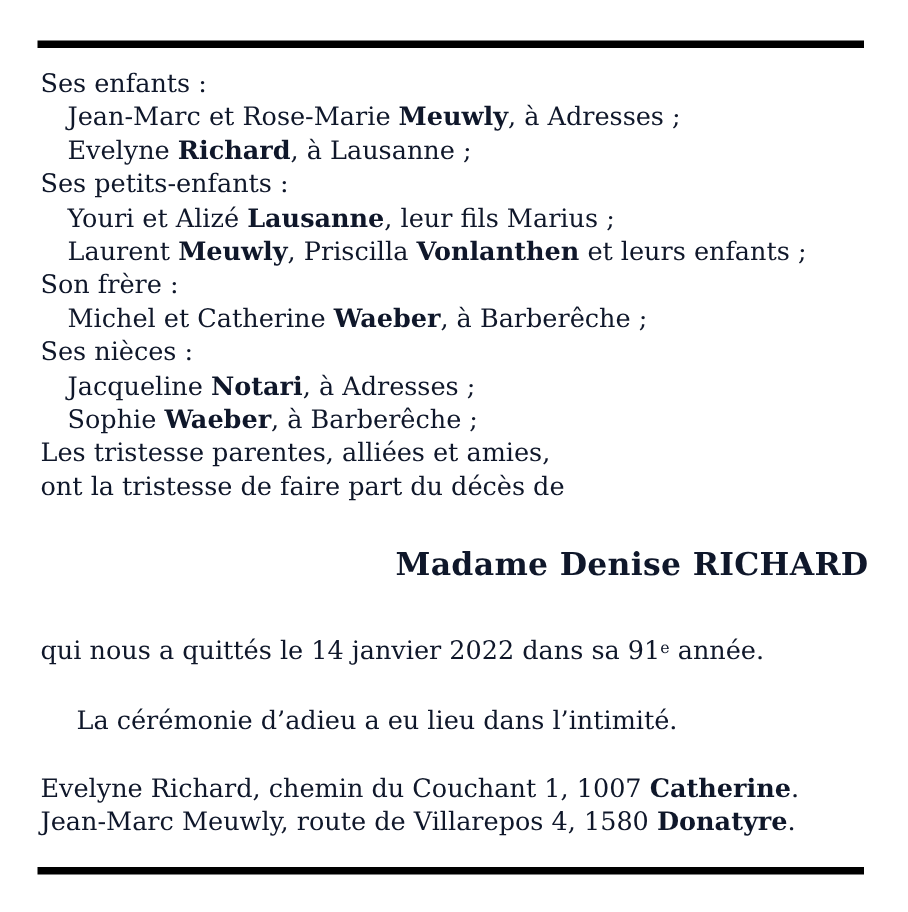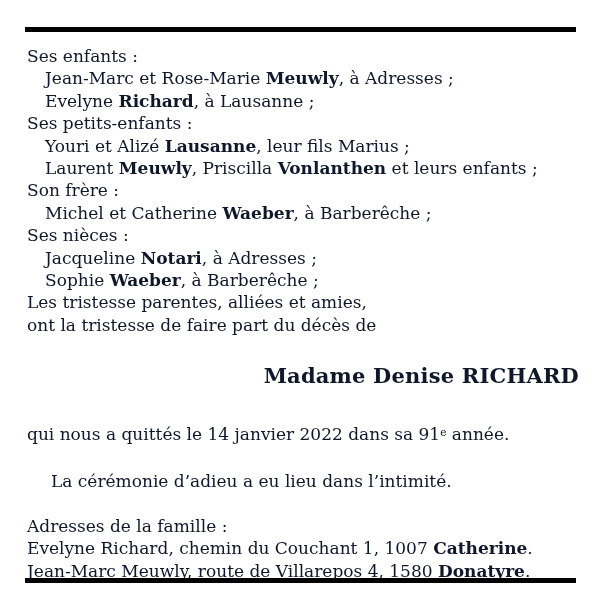--- a/index.html
+++ b/index.html
@@ -77,20 +77,19 @@
         <div class="fline"><span>ont la tristesse de faire part du décès de</span></div>
       </div>
 
     <h1 class="deceased">Madame Denise RICHARD</h1>
 
     <p class="line death-line"><span>qui nous a quittés le 14 janvier 2022 dans sa 91</span><span class="sup">e</span><span> année.</span></p>
 
     <p class="line ceremony-line"><span>La cérémonie d’adieu a eu lieu dans l’intimité.</span></p>
 
     <div class="address-block">
-        <div class="fline"><span>Adresses de la famille :</span></div>
         <div class="fline"><span>Evelyne Richard, chemin du Couchant 1, 1007 </span><span class="b">Catherine</span><span>.</span></div>
         <div class="fline"><span>Jean-Marc Meuwly, route de Villarepos 4, 1580 </span><span class="b">Donatyre</span><span>.</span></div>
       </div>
   </div>
 
   <div class="rule rule-bottom"></div>
 </div>
 
 </body></html>

